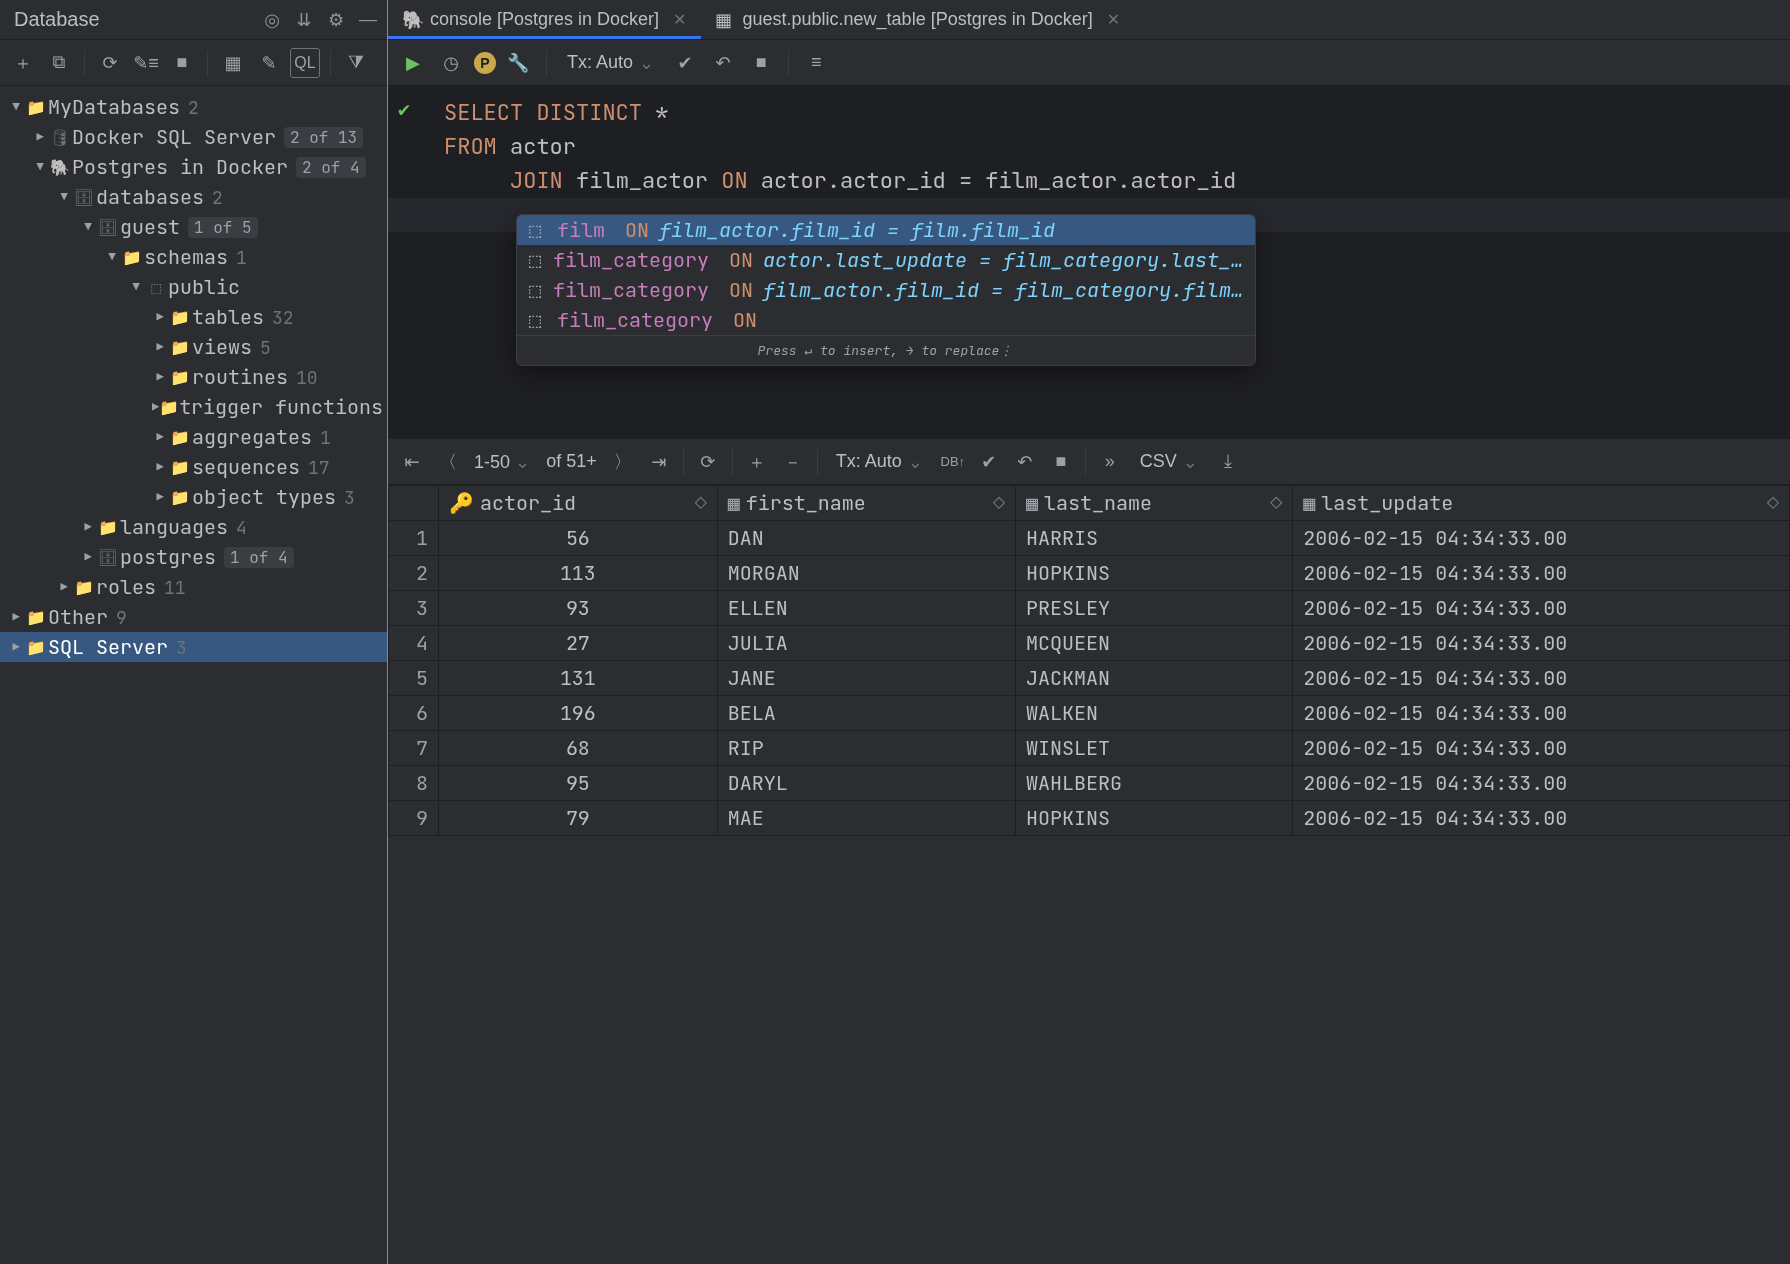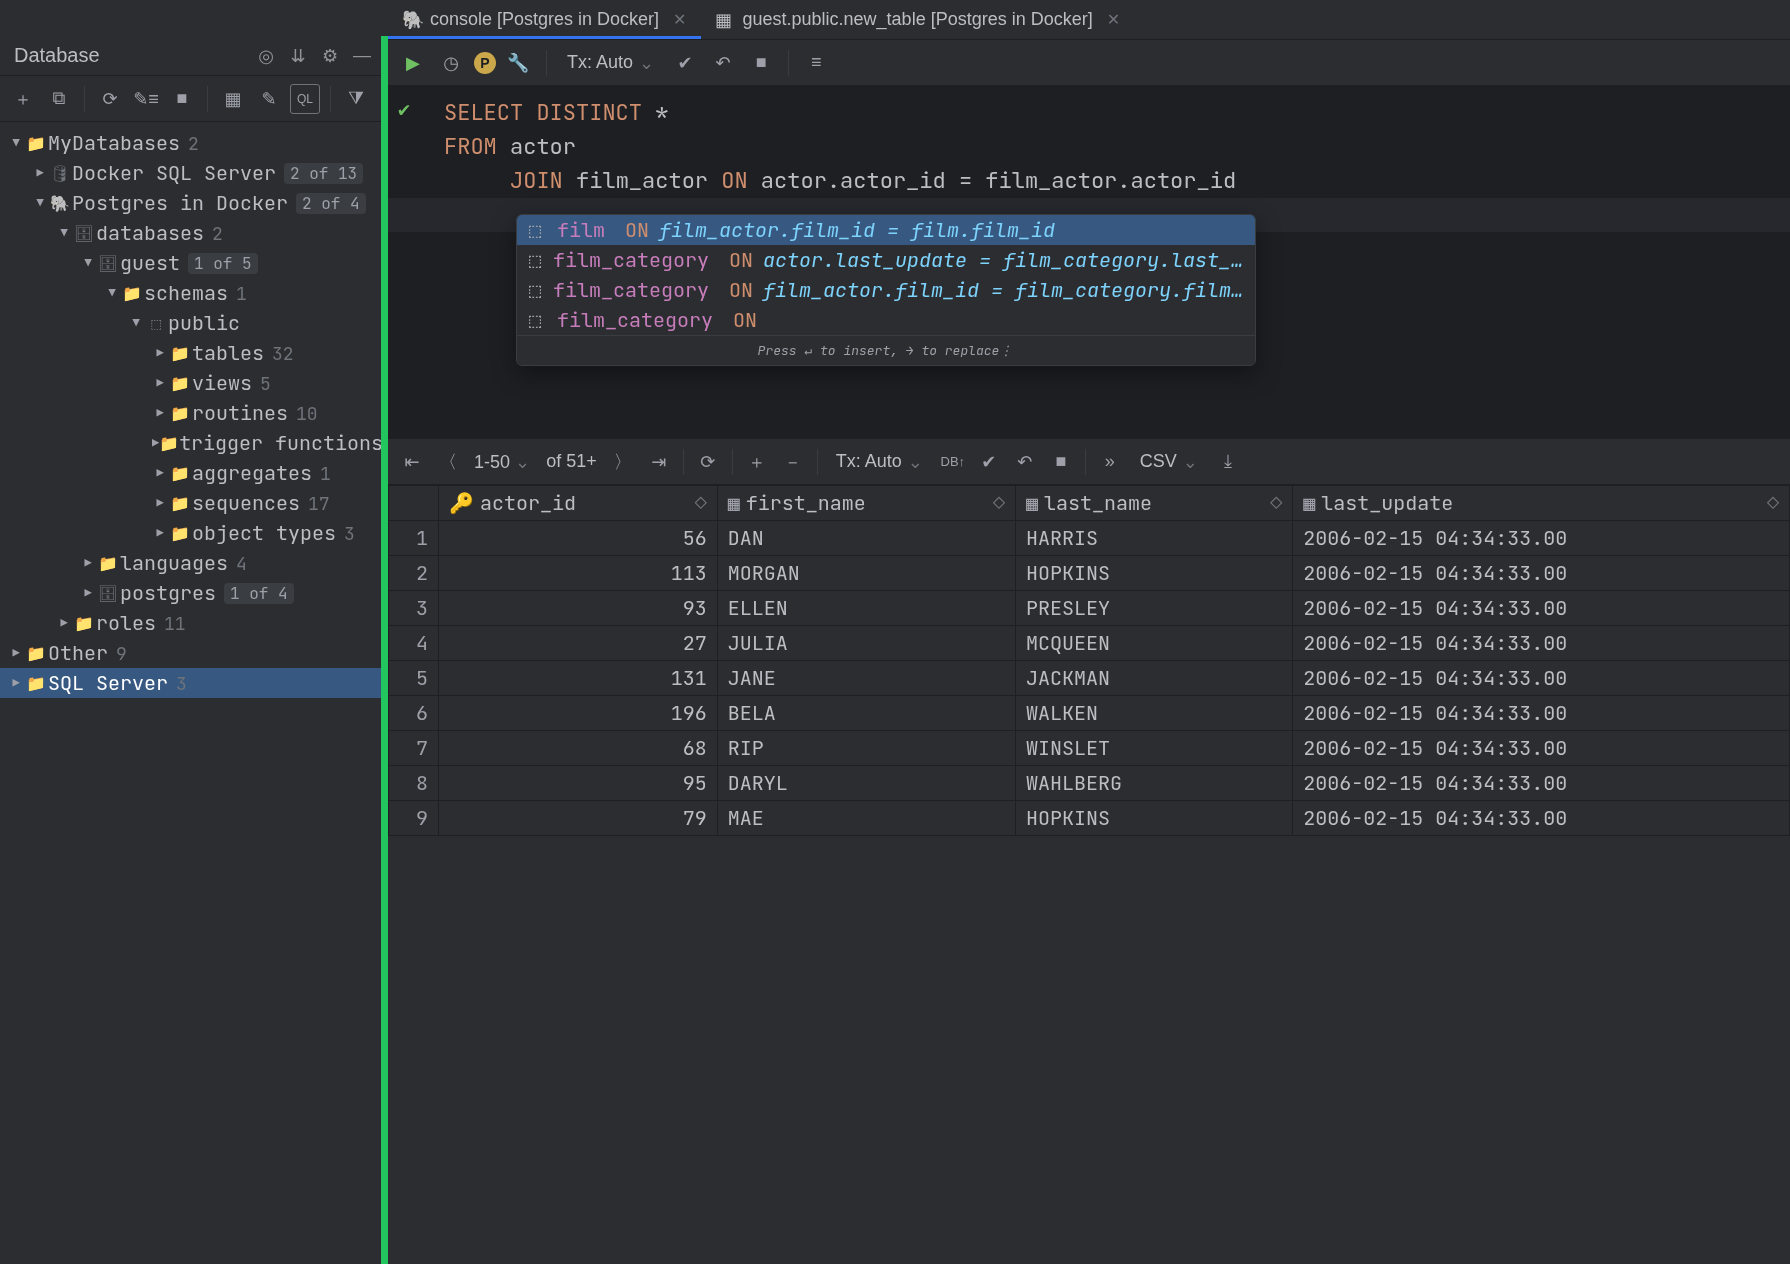--- a/index.html
+++ b/index.html
@@ -11,24 +11,23 @@
     width: 1790px;
     height: 1264px;
     overflow: hidden;
     display: flex;
   }
 
   
   .sidebar {
     width: 388px;
     background: #2b2d30;
-    border-right: 7px solid #22c55e;
+    border-right: 1px solid #22c55e;
     display: flex;
     flex-direction: column;
-    margin-top: 36px;
   }
   .sidebar-header {
     height: 40px;
     display: flex;
     align-items: center;
     padding: 0 10px 0 14px;
     border-bottom: 1px solid #1e1f22;
     justify-content: space-between;
   }
   .sidebar-title { color: #bcbec4; font-size: 20px; }
@@ -214,21 +213,21 @@
   .data-table th{
     background:#2b2d30;color:#bcbec4;font-weight:normal;
     position:relative;
   }
   .data-table th .sorter{float:right;color:#6f737a;}
   .data-table th .hicon{color:#9da0a8;margin-right:6px;}
   .data-table td{background:#2b2d30;color:#bcbec4;}
   .data-table .rownum{
     text-align:right;color:#9da0a8;background:#2b2d30;width:50px;
   }
-  .data-table .num{text-align:right;}
+  .data-table .num{text-align:center;}
 </style>
 </head>
 <body>
 
 <div class="sidebar">
   <div class="sidebar-header">
     <span class="sidebar-title">Database</span>
     <div class="hdr-icons">
       <span>◎</span>
       <span>⇊</span>
@@ -239,21 +238,21 @@
   <div class="sidebar-toolbar">
     <span class="tb-btn">＋</span>
     <span class="tb-btn">⧉</span>
     <span class="tb-sep"></span>
     <span class="tb-btn">⟳</span>
     <span class="tb-btn">✎≡</span>
     <span class="tb-btn">■</span>
     <span class="tb-sep"></span>
     <span class="tb-btn">▦</span>
     <span class="tb-btn">✎</span>
-    <span class="tb-btn" style="font-size:12px;border:1px solid #6f737a;border-radius:3px;padding:0 2px;">QL</span>
+    <span class="tb-btn" style="font-size:16px;border:1px solid #6f737a;border-radius:3px;padding:0 2px;">QL</span>
     <span class="tb-sep"></span>
     <span class="tb-btn">⧩</span>
   </div>
   <div class="tree" id="db-tree">
       <div class="tree-row" style="padding-left: 8px;">
         <span class="arrow">▼</span>
         <span class="ticon folder-ico">📁</span>
         <span class="label">MyDatabases</span>
         <span class="count">2</span>
       </div>

